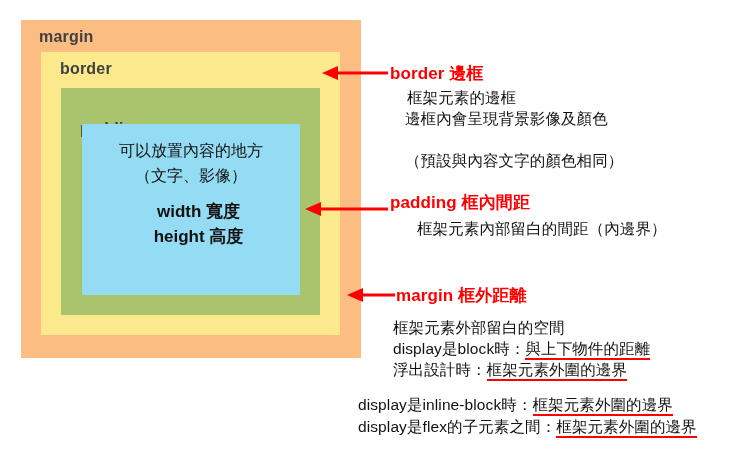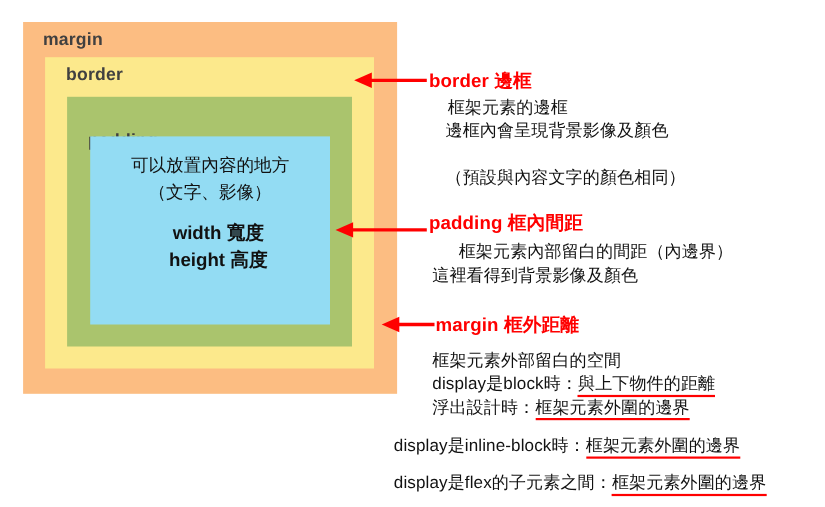--- a/index.html
+++ b/index.html
@@ -89,21 +89,21 @@
   #h-padding{left:2px;top:191px;}
   #b-padding-1{left:5px;top:219px;margin-left:24px;}
   #b-padding-2{left:5px;top:240px;}
 
   #h-margin{left:8px;top:284px;}
   #b-margin-1{left:5px;top:318px;}
   #b-margin-2{left:5px;top:339px;}
   #b-margin-3{left:5px;top:360px;}
 
   #b-extra-1{left:-30px;top:395px;}
-  #b-extra-2{left:-30px;top:417px;margin-top:12px;}
+  #b-extra-2{left:-30px;top:417px;}
 </style>
 </head>
 <body>
 
 <div id="stage">
 
   <div class="boxlayer" id="margin-box">
     <div class="boxlabel" id="label-margin" style="left:18px;top:8px;">margin</div>
   </div>
 
@@ -148,21 +148,20 @@
 
   <div id="panel">
 
     <div class="sec-head" id="h-border">border 邊框</div>
     <div class="sec-body" id="b-border-1">框架元素的邊框</div>
     <div class="sec-body" id="b-border-2">邊框內會呈現背景影像及顏色</div>
     <div class="sec-body indent" id="b-border-4">（預設與內容文字的顏色相同）</div>
 
     <div class="sec-head" id="h-padding">padding 框內間距</div>
     <div class="sec-body" id="b-padding-1">框架元素內部留白的間距（內邊界）</div>
-    <div class="sec-body" id="b-padding-2">這裡看得到背景影像及顏色</div>
 
     <div class="sec-head" id="h-margin">margin 框外距離</div>
     <div class="sec-body" id="b-margin-1">框架元素外部留白的空間</div>
     <div class="sec-body" id="b-margin-2">
       <span>display是block時：</span><span class="ul">與上下物件的距離</span>
     </div>
     <div class="sec-body" id="b-margin-3">
       <span>浮出設計時：</span><span class="ul">框架元素外圍的邊界</span>
     </div>
 

